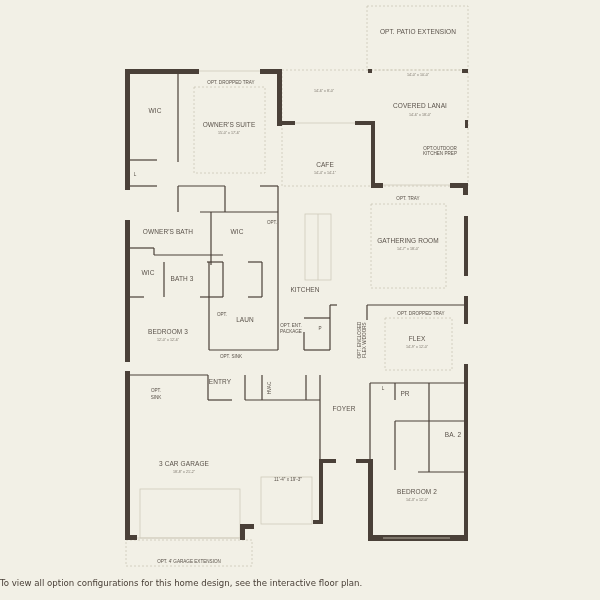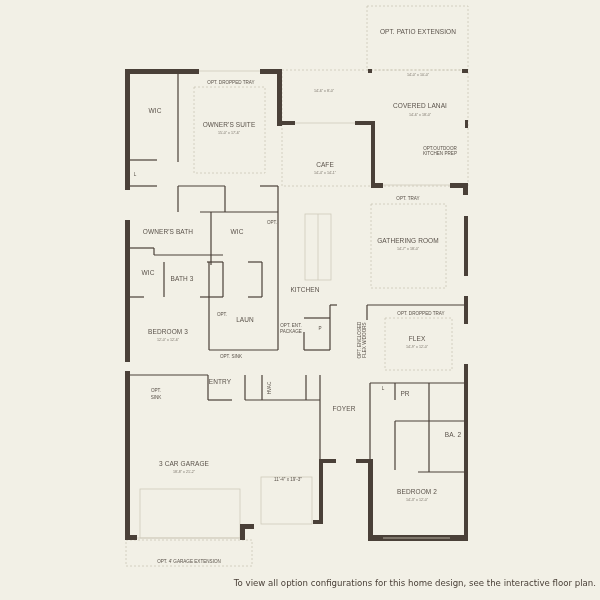--- a/index.html
+++ b/index.html
@@ -5,21 +5,21 @@
   html,body{margin:0;padding:0;background:#f2f0e6;}
   body{width:600px;height:600px;overflow:hidden;position:relative;font-family:"Liberation Sans",sans-serif;}
   svg{position:absolute;left:0;top:0;}
   .wall{fill:#4a4038;}
   .thin{stroke:#4a4038;stroke-width:1.2;fill:none;}
   .light{stroke:#cfcabb;stroke-width:0.8;fill:none;}
   .dash{stroke:#cbc6b6;stroke-width:0.8;fill:none;stroke-dasharray:2,2;}
   .lbl{font-family:"Liberation Sans",sans-serif;fill:#5a524a;font-size:6.5px;text-anchor:middle;letter-spacing:0.1px;}
   .dim{font-family:"Liberation Sans",sans-serif;fill:#7a736a;font-size:3.6px;text-anchor:middle;}
   .opt{font-family:"Liberation Sans",sans-serif;fill:#5a524a;font-size:4.6px;text-anchor:middle;}
-  .caption{position:absolute;left:0;top:578px;width:596px;text-align:right;font-size:8.6px;color:#4a4038;font-family:"DejaVu Sans",sans-serif;}
+  .caption{position:absolute;left:0;top:578px;width:596px;text-align:left;font-size:8.6px;color:#4a4038;font-family:"DejaVu Sans",sans-serif;}
 </style>
 </head>
 <body>
 
 <svg width="600" height="600" viewBox="0 0 600 600">
 
   <rect x="367" y="6" width="101" height="64" class="dash"></rect>
 
   <rect x="282" y="70" width="186" height="116" class="dash"></rect>
 

